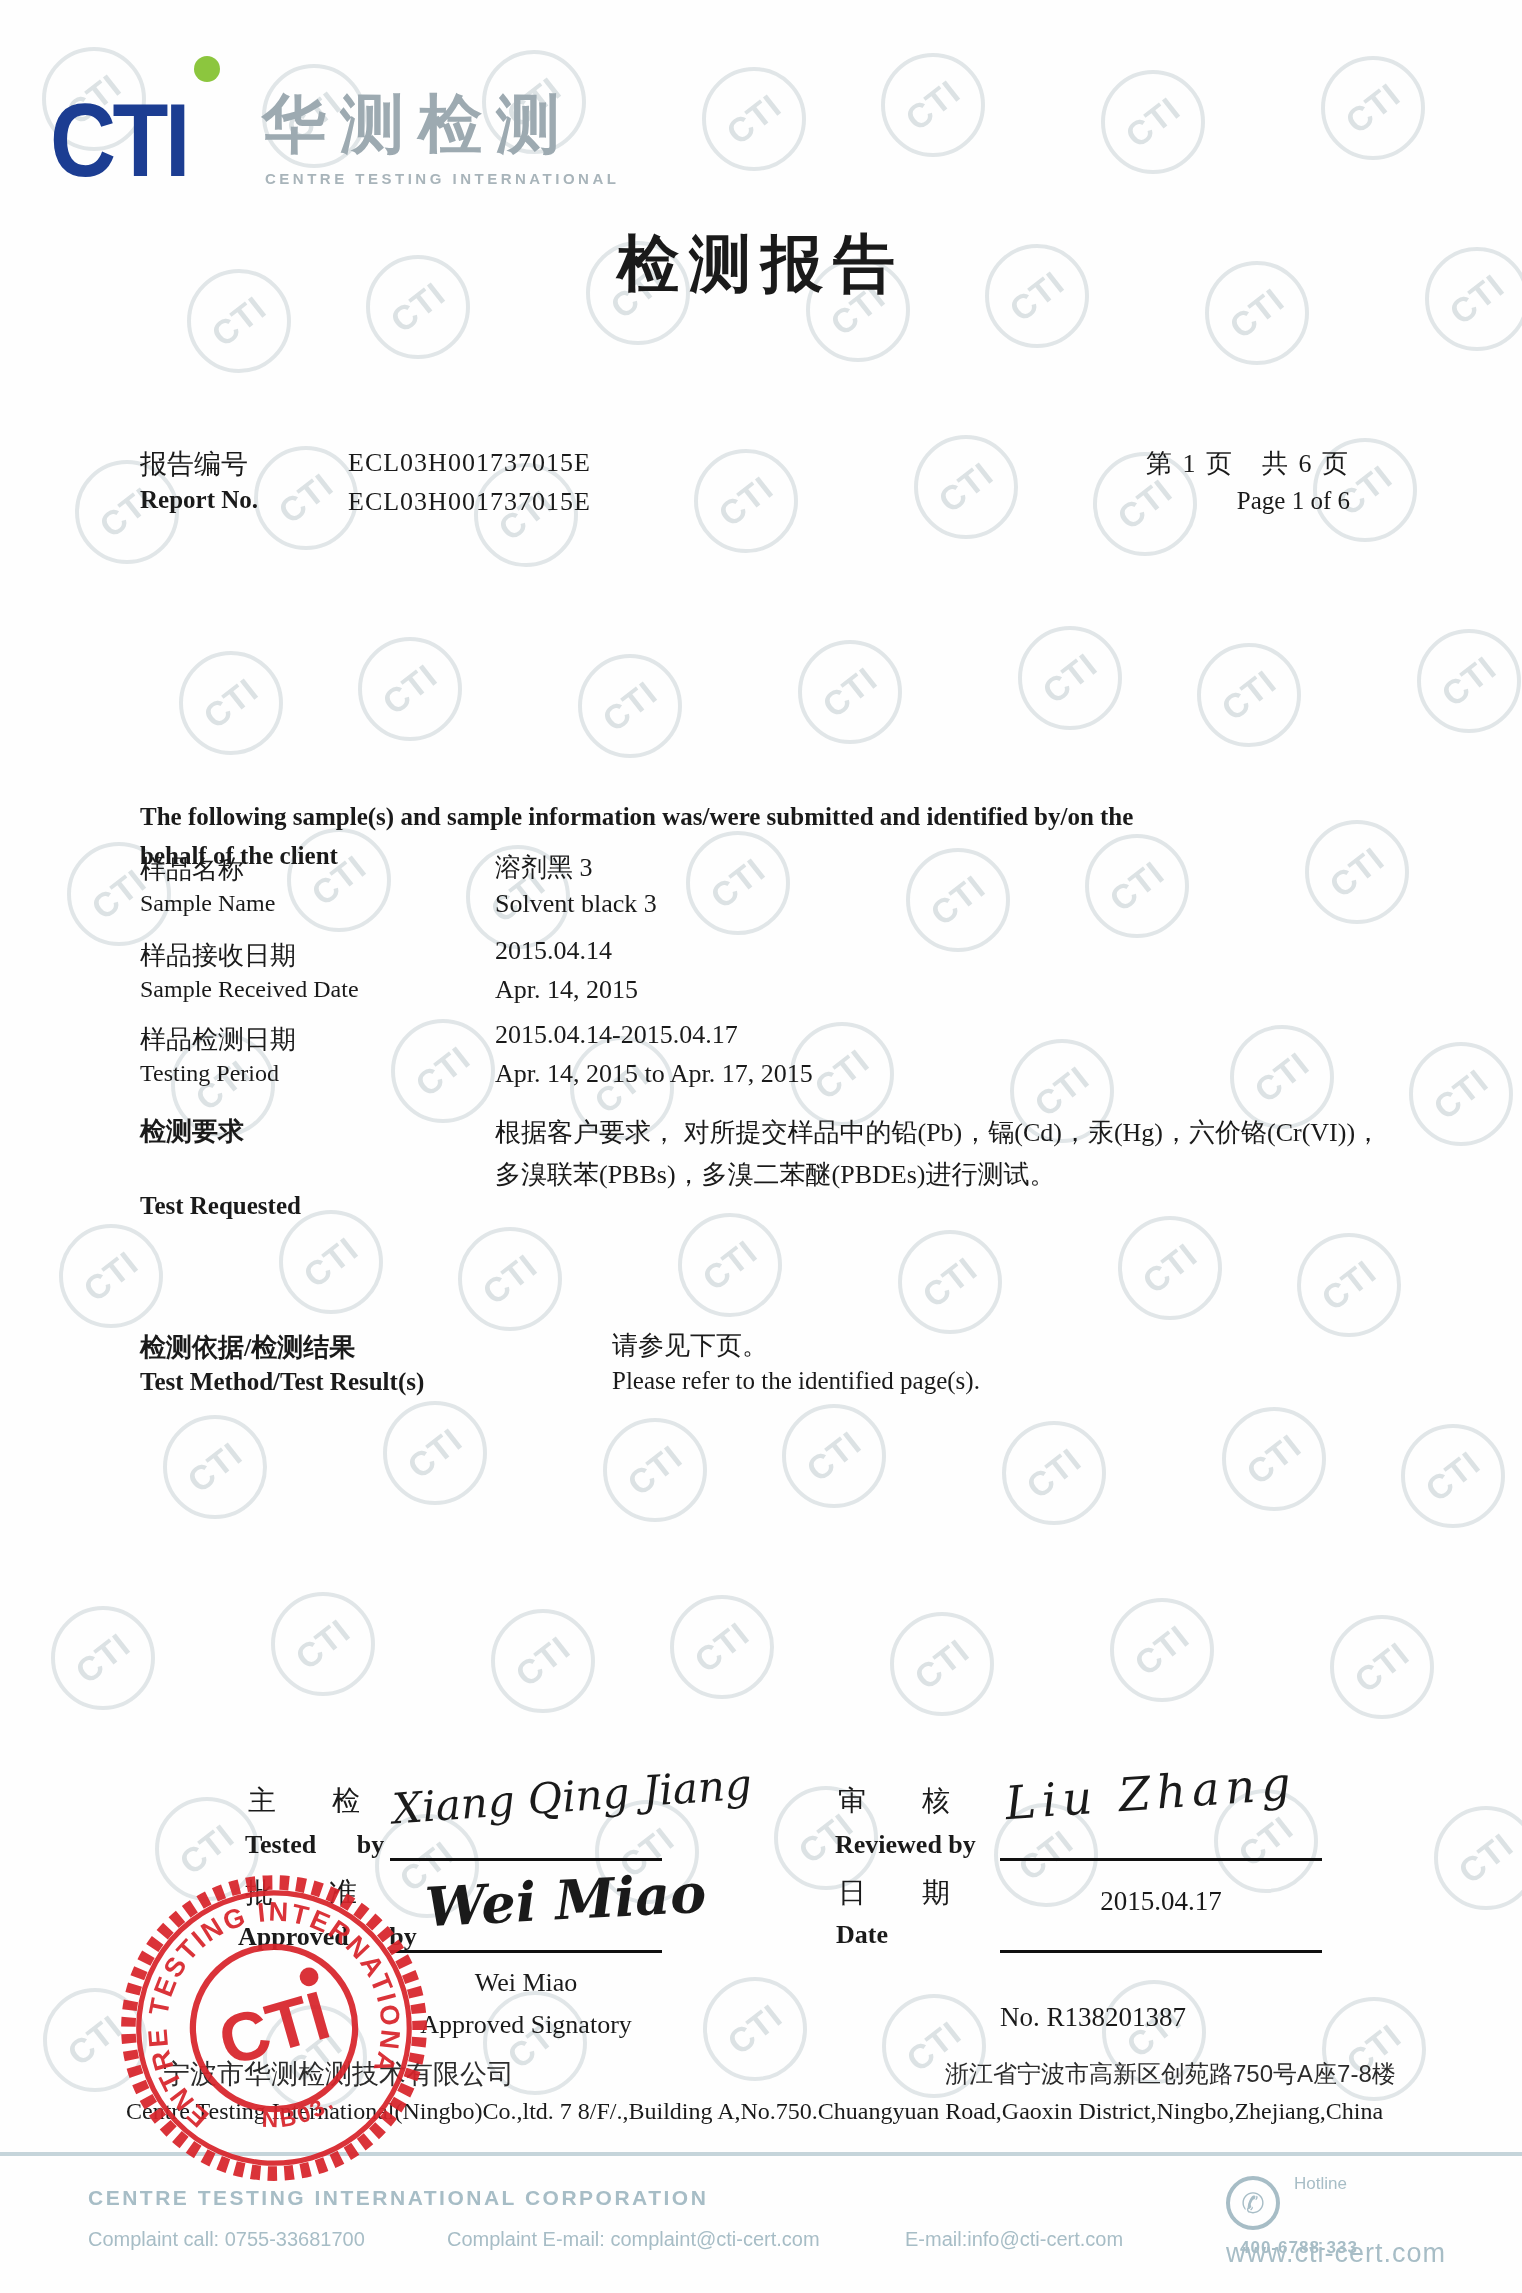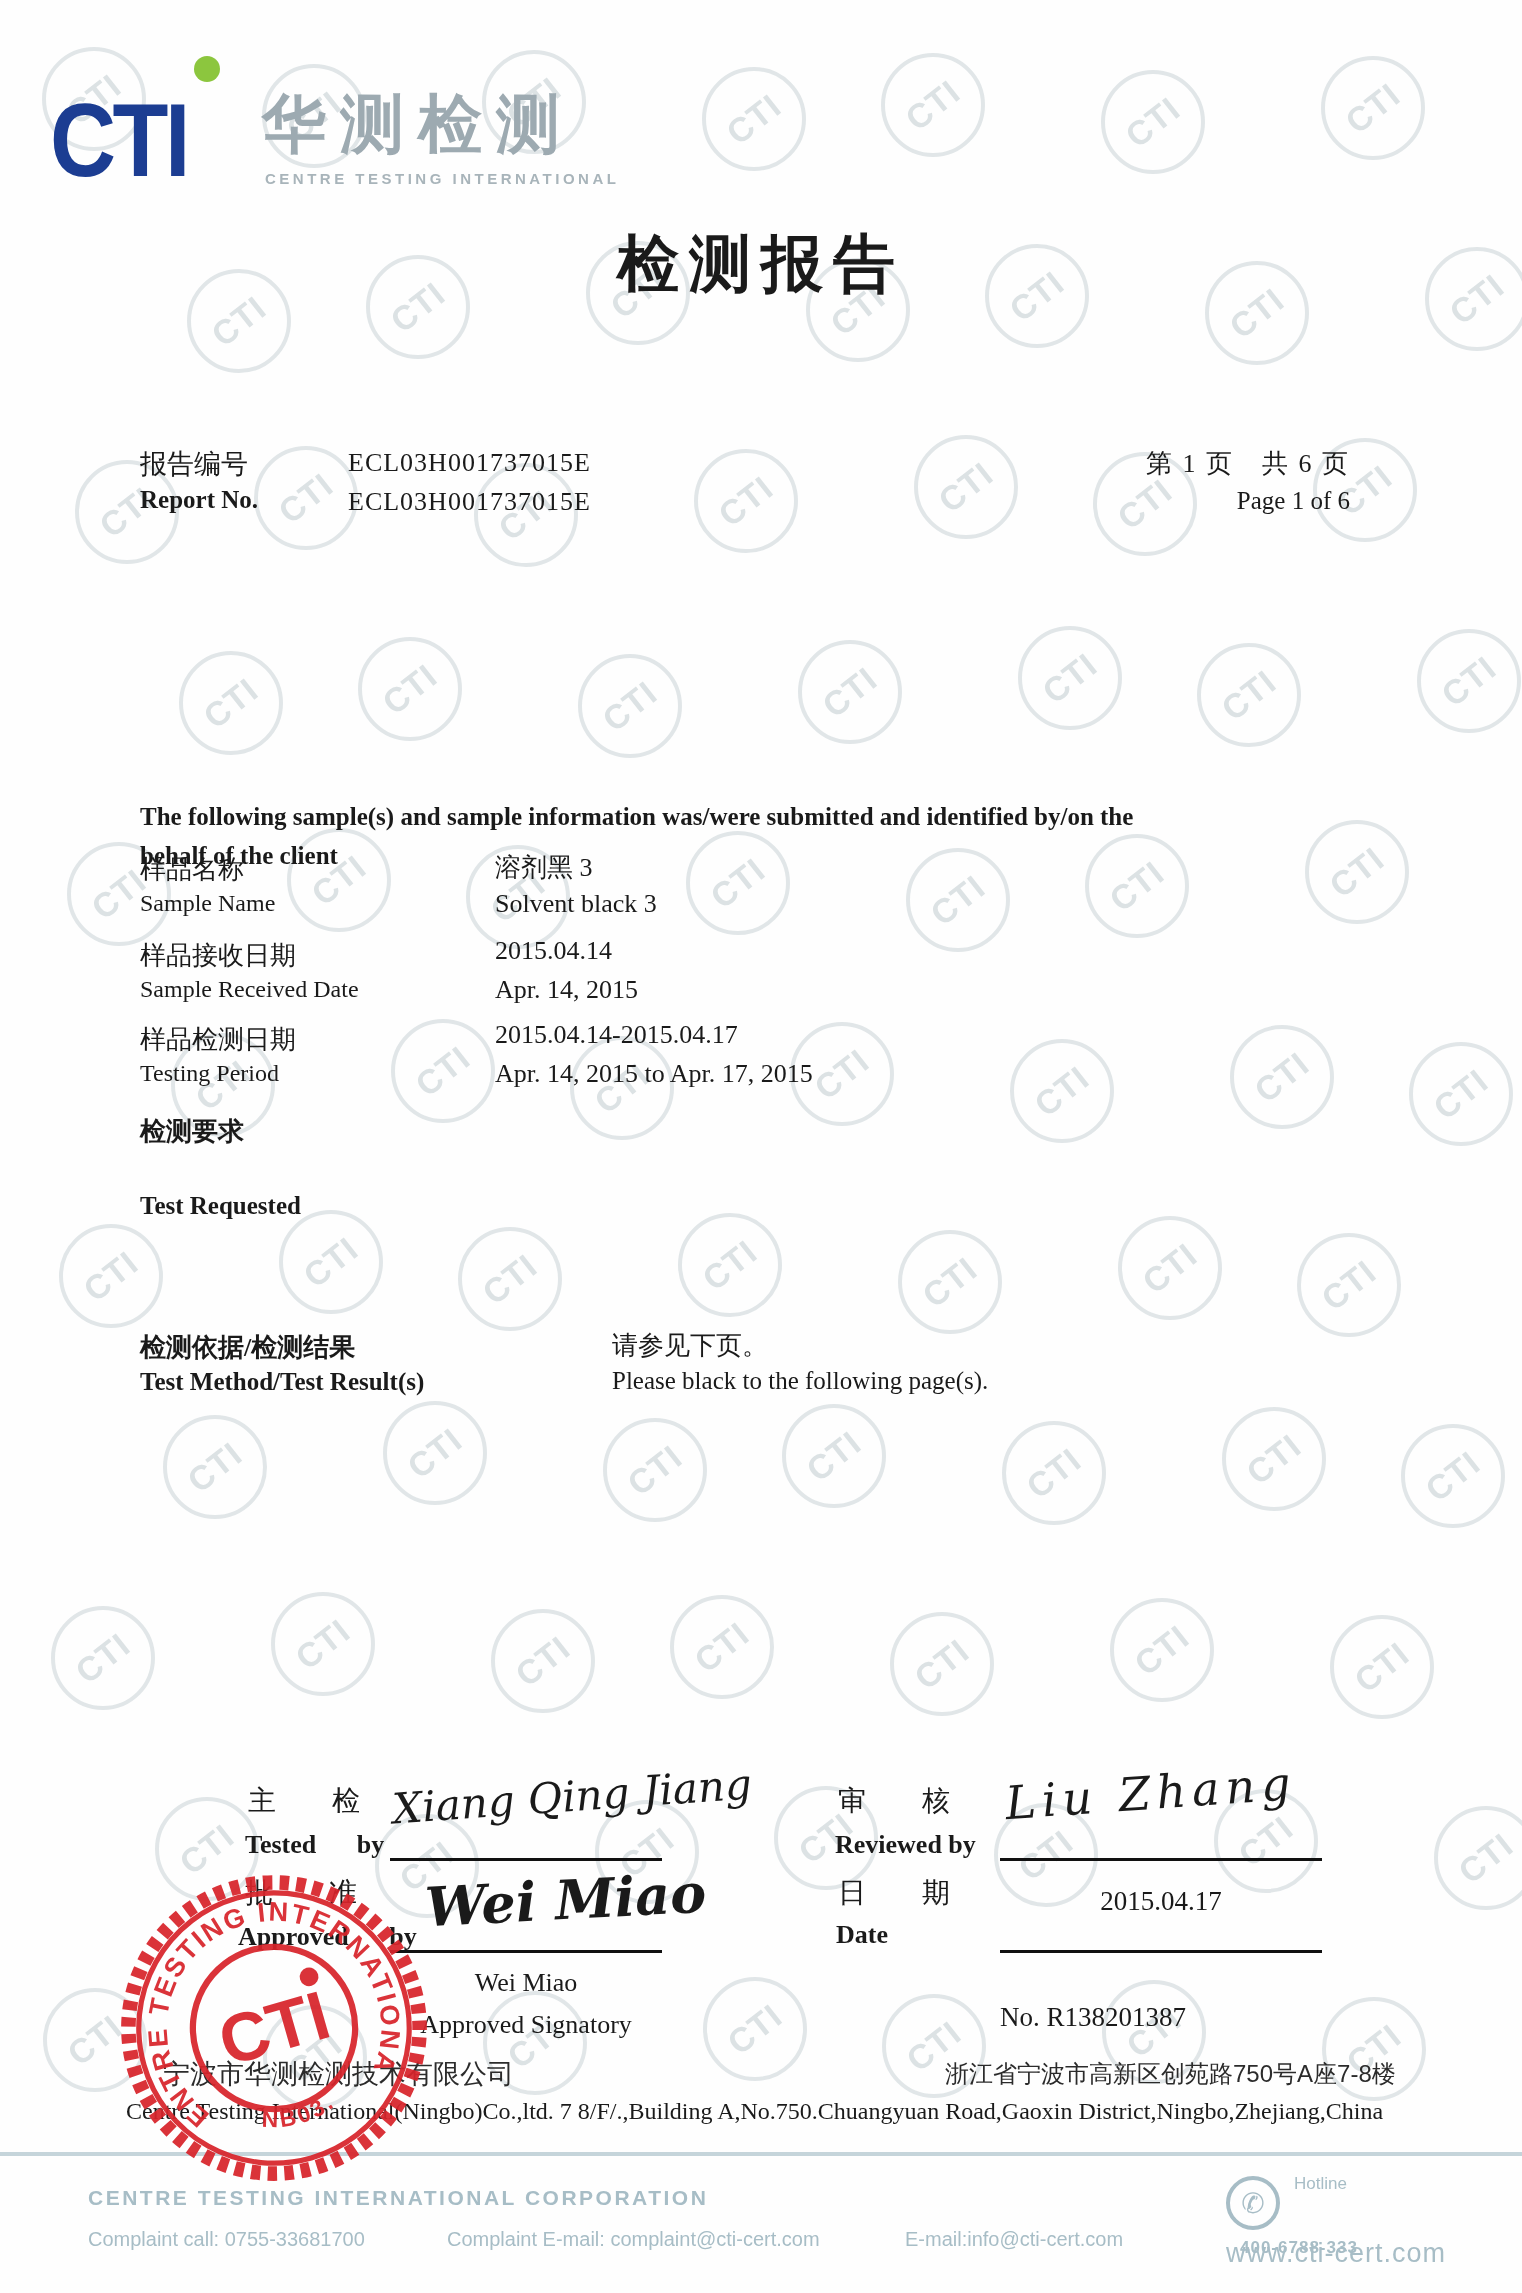--- a/index.html
+++ b/index.html
@@ -367,26 +367,27 @@
     <div class="abs lbl-en" style="top:976px">Sample Received Date</div>
     <div class="abs val" style="top:936px">2015.04.14</div>
     <div class="abs val" style="top:975px">Apr. 14, 2015</div>
 
     <div class="abs lbl" style="top:1022px">样品检测日期</div>
     <div class="abs lbl-en" style="top:1060px">Testing Period</div>
     <div class="abs val" style="top:1020px">2015.04.14-2015.04.17</div>
     <div class="abs val" style="top:1059px">Apr. 14, 2015  to  Apr. 17, 2015</div>
 
     <div class="abs lbl bold" style="top:1114px">检测要求</div>
+    <div class="abs val wide" style="top:1112px">根据客户要求， 对所提交样品中的铅(Pb)，镉(Cd)，汞(Hg)，六价铬(Cr(VI))，多溴联苯(PBBs)，多溴二苯醚(PBDEs)进行测试。</div>
     <div class="abs lbl bold" style="top:1192px;font-size:25px">Test Requested</div>
 
     <div class="abs lbl bold" style="top:1330px">检测依据/检测结果</div>
     <div class="abs bold" style="left:140px;top:1368px;font-size:25px">Test Method/Test Result(s)</div>
     <div class="abs" style="left:612px;top:1328px;font-size:26px">请参见下页。</div>
-    <div class="abs" style="left:612px;top:1367px;font-size:25px">Please black to the following page(s).</div>
+    <div class="abs" style="left:612px;top:1367px;font-size:25px">Please refer to the identified page(s).</div>
 
     <div class="abs" style="left:248px;top:1782px;font-size:28px">主　　检</div>
     <div class="abs gapword" style="left:245px;top:1830px;font-size:26px;font-weight:600">Tested by</div>
     <div class="abs sig" style="left:392px;top:1772px;font-size:42px;transform:rotate(-4deg)">Xiang Qing Jiang</div>
     <div class="sig-line" style="left:390px;top:1858px;width:272px"></div>
 
     <div class="abs" style="left:245px;top:1874px;font-size:28px">批　　准</div>
     <div class="abs gapword" style="left:238px;top:1922px;font-size:26px;font-weight:600">Approved by</div>
     <div class="abs sig" style="left:425px;top:1868px;font-size:54px;font-weight:bold;transform:rotate(-3deg)">Wei Miao</div>
     <div class="sig-line" style="left:390px;top:1950px;width:272px"></div>

